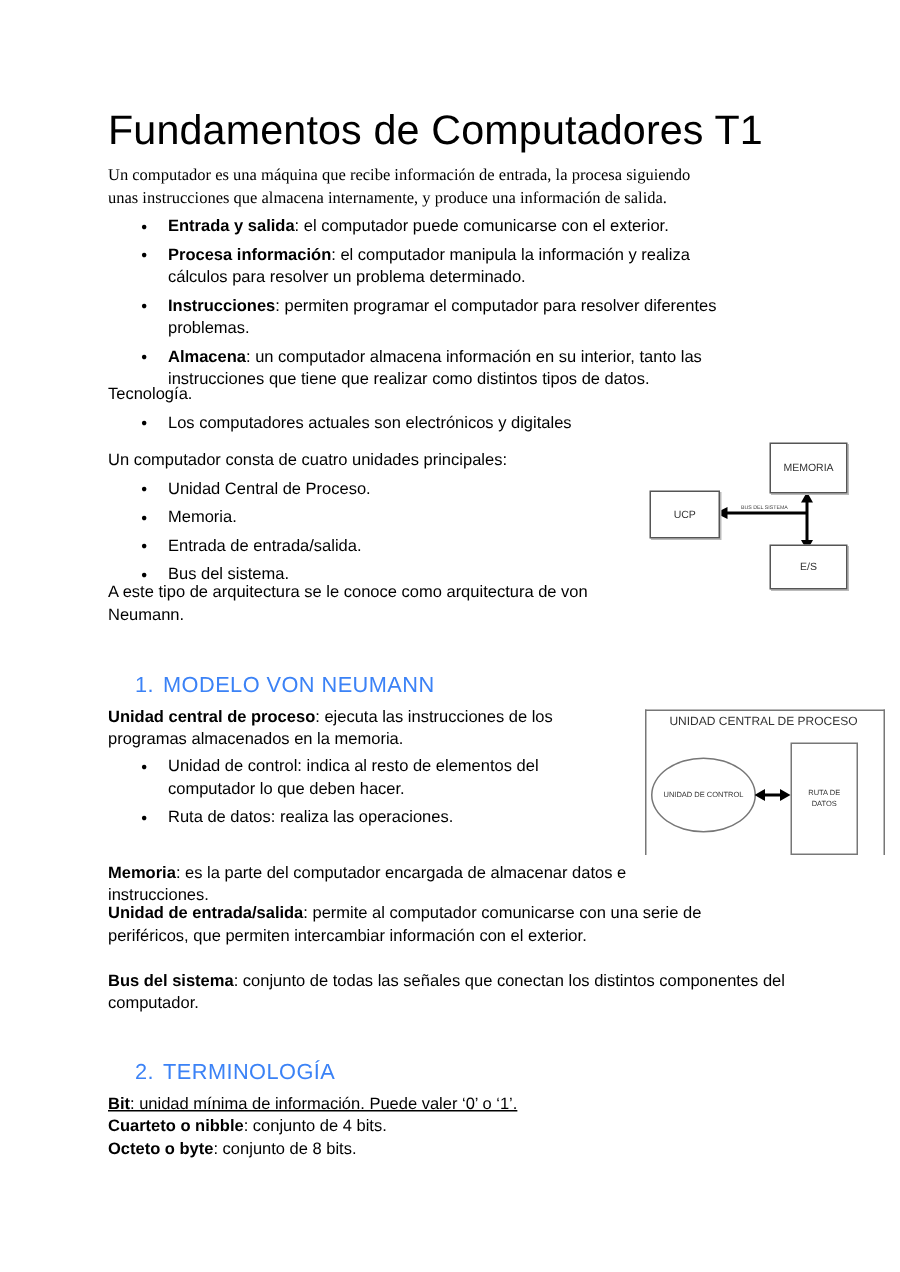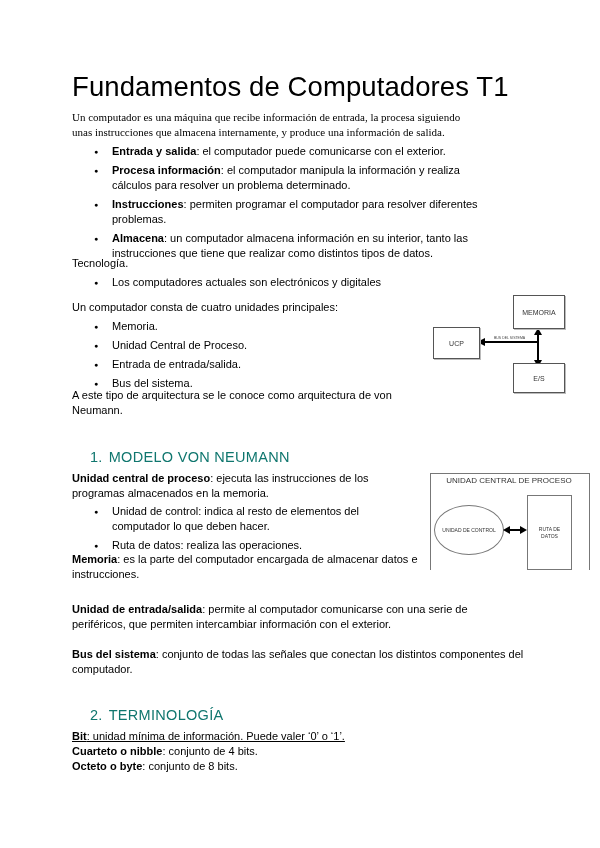--- a/index.html
+++ b/index.html
@@ -6,21 +6,21 @@
     body { width: 600px; height: 848px; position: relative; overflow: hidden;
       font-family: "Liberation Sans", sans-serif; color: #000; }
     .page { position: absolute; left: 0; top: 0; width: 600px; height: 848px; }
     .title { position: absolute; left: 72px; top: 70px; font-size: 27.5px; font-weight: normal;
       letter-spacing: 0.1px; color: #000; margin: 0; line-height: 34px; }
     .p { position: absolute; left: 72px; font-size: 11px; line-height: 15px; margin: 0; }
     .p b { font-weight: bold; }
     ul.list { position: absolute; margin: 0; padding: 0; list-style: none; font-size: 11px; line-height: 15px; }
     ul.list li { position: relative; padding-left: 36px; margin: 4px; }
     ul.list li::before { content: "\25CF"; position: absolute; left: 18px; top: 0; font-size: 7px; line-height: 15px; }
-    .h2 { position: absolute; left: 90px; font-size: 14.5px; color: #0f766e; font-weight: normal; margin: 0;
+    .h2 { position: absolute; left: 90px; font-size: 14.5px; color: #3b82f6; font-weight: normal; margin: 0;
       letter-spacing: 0.3px; }
     .h2 .num { margin-right: 6px; }
     
     .diag1 { position: absolute; left: 430px; top: 295px; width: 150px; height: 100px; }
     .box { position: absolute; border: 1px solid #555; box-shadow: 1px 1px 0 #bbb;
       font-size: 7px; display: flex; align-items: center; justify-content: center; color: #333; background: #fff; }
     .bus-label { position: absolute; font-size: 3.5px; color: #444; white-space: nowrap; }
     
     .diag2 { position: absolute; left: 430px; top: 473px; width: 160px; height: 98px; }
     .frame { position: absolute; left: 0; top: 0; width: 158px; height: 96px; border: 1px solid #777;
@@ -51,22 +51,22 @@
     <li><b>Almacena</b><span>: un computador almacena información en su interior, tanto las instrucciones que tiene que realizar como distintos tipos de datos.</span></li>
   </ul>
 
   <p class="p" style="top:256px;">Tecnología.</p>
   <ul class="list" style="left:72px; top:271px; width:400px;">
     <li>Los computadores actuales son electrónicos y digitales</li>
   </ul>
 
   <p class="p" style="top:300px;">Un computador consta de cuatro unidades principales:</p>
   <ul class="list" style="left:72px; top:315px; width:340px;">
+    <li>Unidad Central de Proceso.</li>
     <li>Memoria.</li>
-    <li>Unidad Central de Proceso.</li>
     <li>Entrada de entrada/salida.</li>
     <li>Bus del sistema.</li>
   </ul>
 
   <p class="p" style="top:388px; width:330px;">A este tipo de arquitectura se le conoce como arquitectura de von Neumann.</p>
 
   <div class="diag1">
     <svg width="150" height="100">
       <line x1="50" y1="47" x2="108" y2="47" stroke="#000" stroke-width="2"></line>
       <polygon points="47,47 55,43 55,51" fill="#000"></polygon>
@@ -84,21 +84,21 @@
     <span class="num">1.</span><span>MODELO VON NEUMANN</span>
   </h2>
 
   <p class="p" style="top:471px; width:330px;"><b>Unidad central de proceso</b><span>: ejecuta las instrucciones de los programas almacenados en la memoria.</span></p>
 
   <ul class="list" style="left:72px; top:500px; width:335px;">
     <li>Unidad de control: indica al resto de elementos del computador lo que deben hacer.</li>
     <li>Ruta de datos: realiza las operaciones.</li>
   </ul>
 
-  <p class="p" style="top:552px; width:355px;"><b>Memoria</b><span>: es la parte del computador encargada de almacenar datos e instrucciones.</span></p>
+  <p class="p" style="top:575px; width:355px;"><b>Memoria</b><span>: es la parte del computador encargada de almacenar datos e instrucciones.</span></p>
 
   <p class="p" style="top:602px; width:420px;"><b>Unidad de entrada/salida</b><span>: permite al computador comunicarse con una serie de periféricos, que permiten intercambiar información con el exterior.</span></p>
 
   <p class="p" style="top:647px; width:465px;"><b>Bus del sistema</b><span>: conjunto de todas las señales que conectan los distintos componentes del computador.</span></p>
 
   <div class="diag2">
     <div class="frame"></div>
     <div class="frame-title">UNIDAD CENTRAL DE PROCESO</div>
     <div class="ellipse">UNIDAD DE CONTROL</div>
     <div class="rbox">

